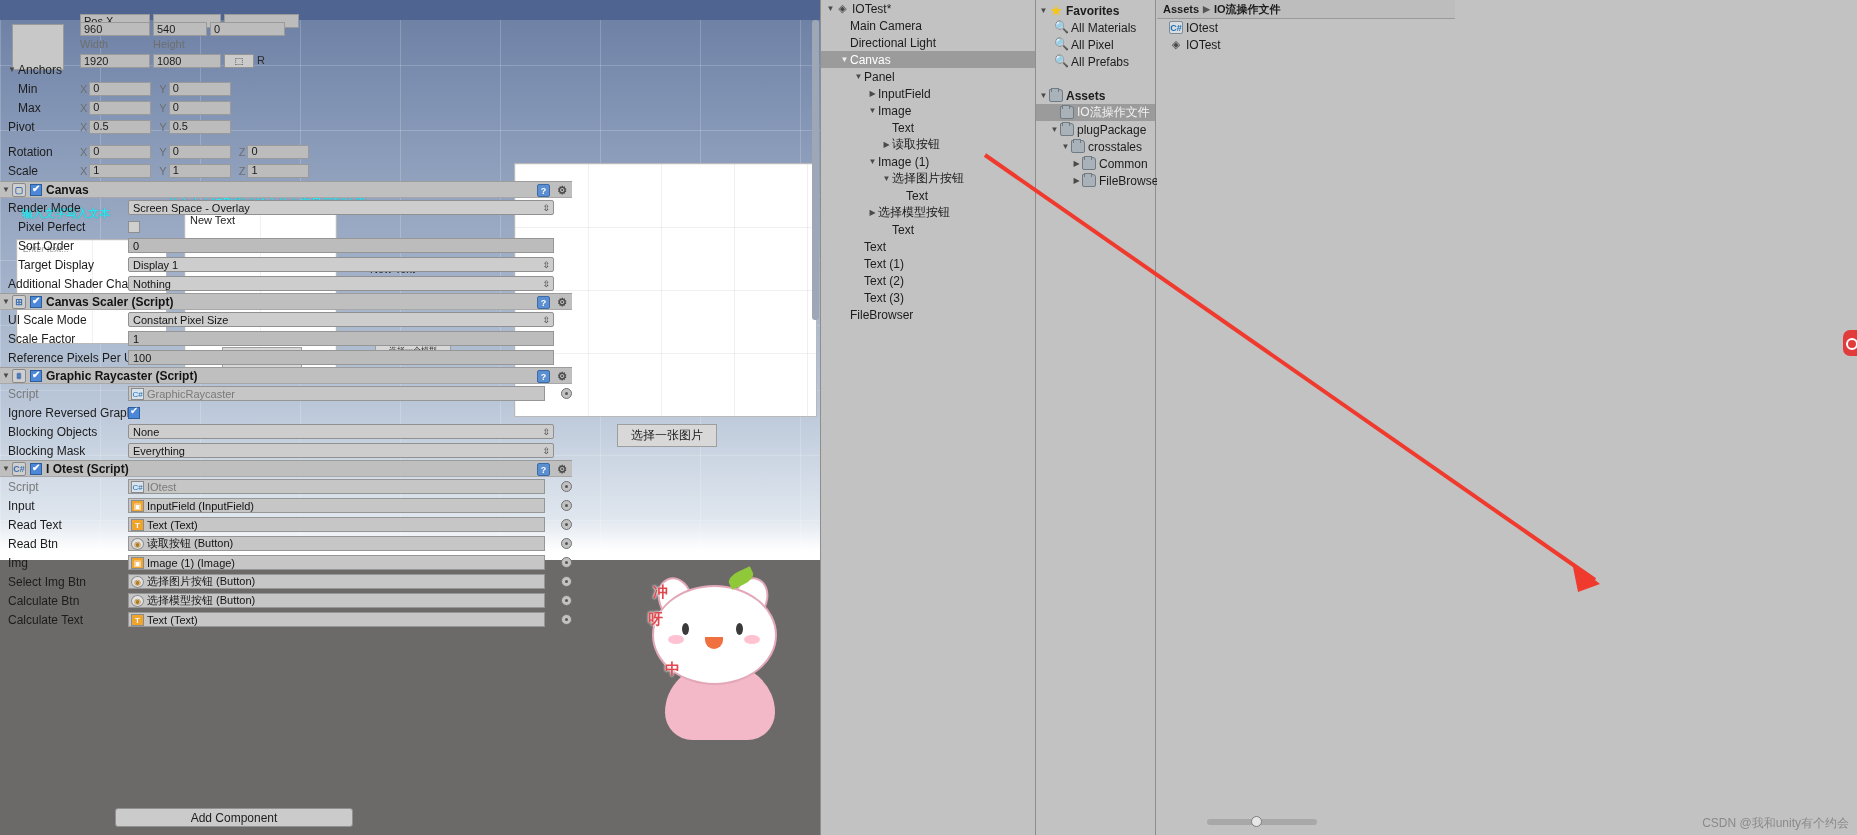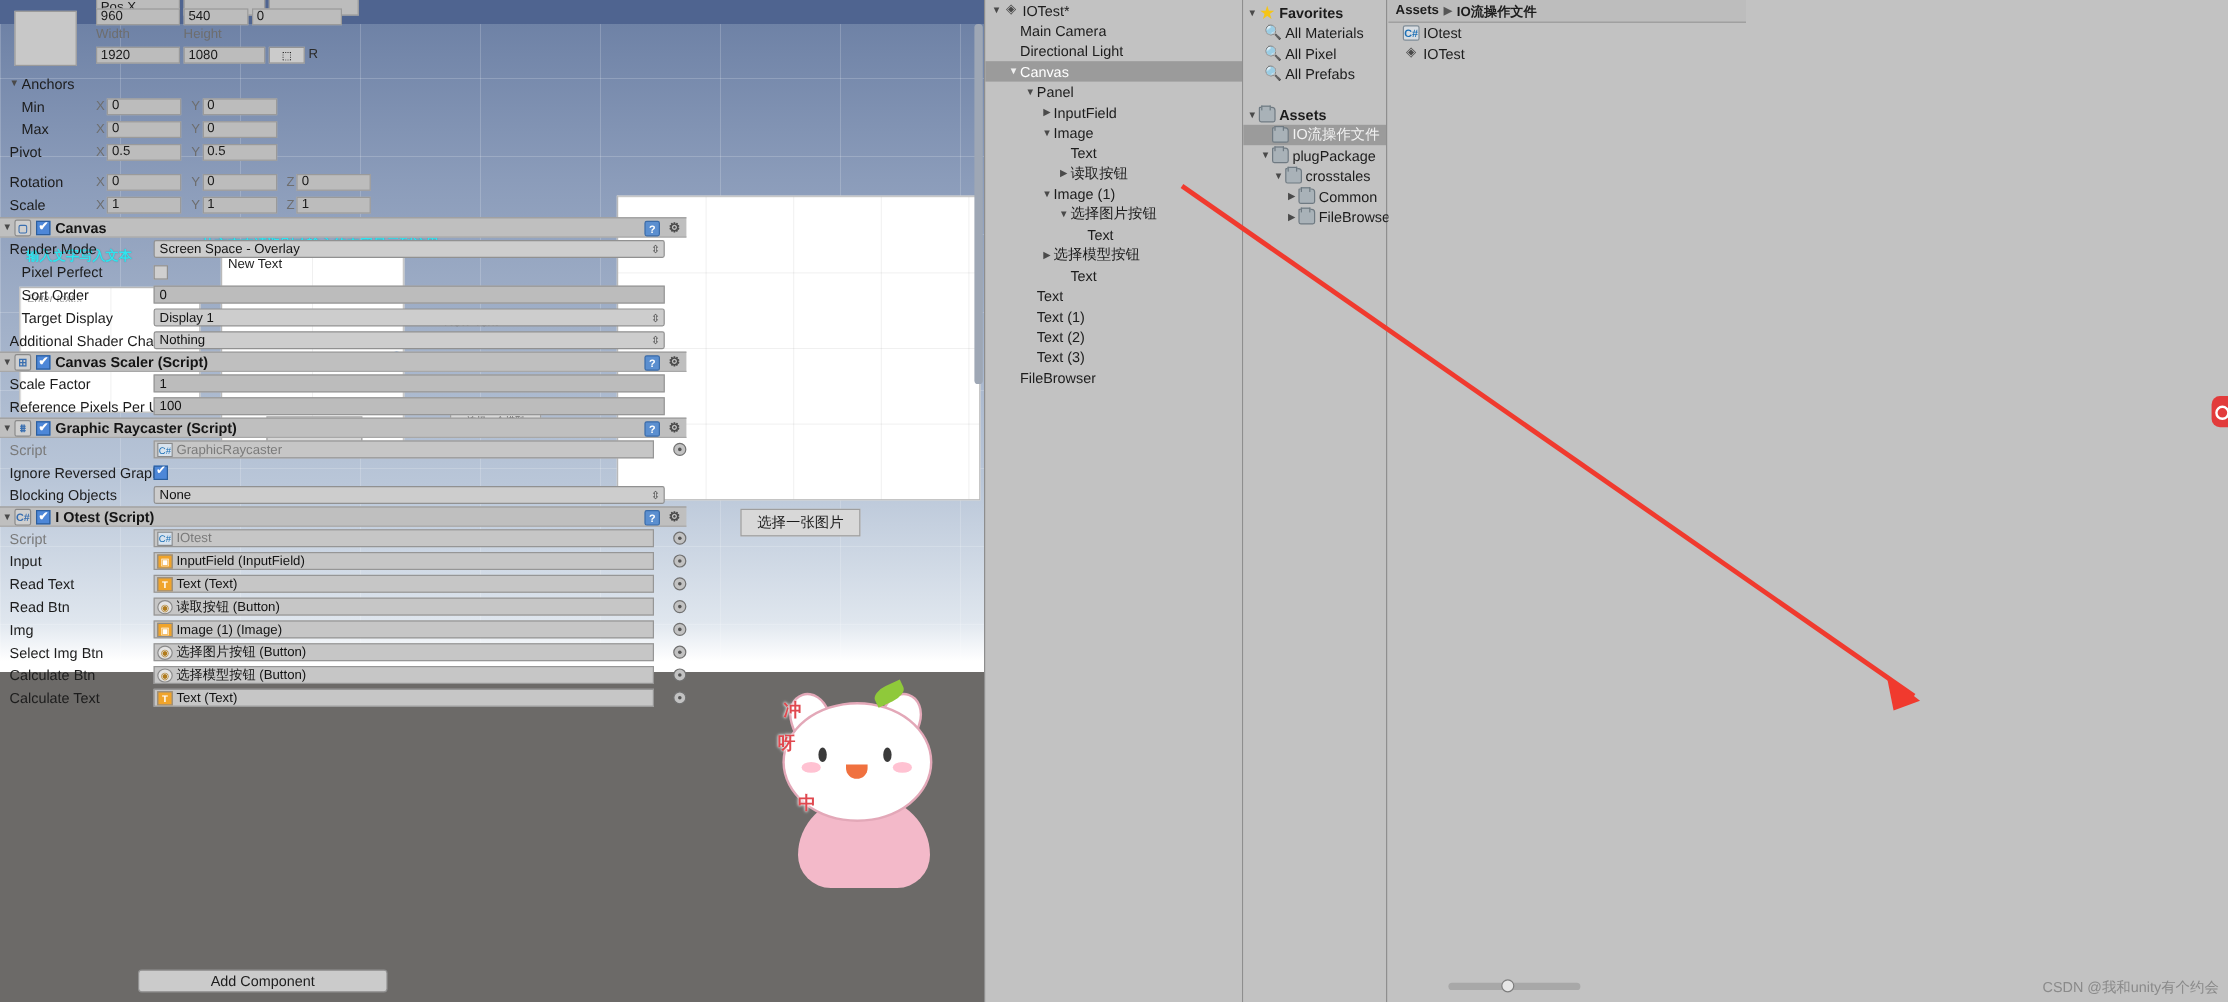--- a/index.html
+++ b/index.html
@@ -157,21 +157,21 @@
     position:absolute; left:50px; bottom:10px; width:110px; height:6px;
     background:#a8a8a8; border-radius:3px;
   }
   .slider-knob {
     position:absolute; left:44px; top:-3px; width:11px; height:11px;
     border-radius:50%; background:#e6e6e6; border:1px solid #7d7d7d;
   }
 
   
   #inspector { left:1285px; top:0; width:572px; height:835px; background:#c2c2c2; border-left:1px solid #8e8e8e;}
-  .insp-top { position:absolute; left:0; top:1px; width:572px; height:60px;padding-left:48px; }
+  .insp-top { position:absolute; left:0; top:16px; width:572px; height:60px;padding-left:48px; }
   .rt-preview {
     position:absolute; left:12px; top:8px; width:52px; height:46px;
     background:#c8c8c8; border:1px solid #9a9a9a;
   }
   .num-field {
     background:#bcbcbc; border:1px solid #9a9a9a; height:14px;
     font-size:11px; color:#1b1b1b; padding-left:3px; line-height:13px;
     display:flex; align-items:center; overflow:hidden;
   }
   .lbl-muted { color:#6e6e6e; font-size:11px; }
@@ -249,21 +249,21 @@
     content:""; position:absolute; left:3px; top:3px; width:3px; height:3px;
     border-radius:50%; background:#555;
   }
   .chk-inline {
     width:12px; height:12px; background:#4d87d8; border:1px solid #2c5e9e; position:relative;
   }
   .chk-inline:after { content:"✔"; position:absolute; left:1px; top:-3px; font-size:10px; color:#fff; }
   .chk-inline.off { background:#cfcfcf; border:1px solid #8f8f8f; }
   .chk-inline.off:after { content:""; }
   .add-comp {
-    position:absolute; left:115px; bottom:8px; width:208px; height:19px;
+    position:absolute; left:115px; bottom:8px; width:238px; height:19px;
     background:#cbcbcb; border:1px solid #919191; border-radius:3px;
     display:flex; align-items:center; justify-content:center;
     font-size:12px; color:#1d1d1d;
   }
 
   
   #arrow-svg { position:absolute; left:0; top:0; width:1857px; height:835px; pointer-events:none; }
 
   .watermark {
     position:absolute; right:8px; bottom:3px;
@@ -599,20 +599,24 @@
         </div>
         <div class="comp-header">
           <span class="tri">▼</span>
           <span class="comp-icon">⊞</span>
           <span class="chk"></span>
           <span>Canvas Scaler (Script)</span>
           <span class="help-ic">?</span>
           <span class="gear-ic">⚙</span>
         </div>
         <div class="field-row">
+          <span class="fname">UI Scale Mode</span>
+          <span class="dropdown">Constant Pixel Size</span>
+        </div>
+        <div class="field-row">
           <span class="fname">Scale Factor</span>
           <span class="textbox">1</span>
         </div>
         <div class="field-row">
           <span class="fname">Reference Pixels Per Unit</span>
           <span class="textbox">100</span>
         </div>
         <div class="comp-header">
           <span class="tri">▼</span>
           <span class="comp-icon">⩩</span>
@@ -630,20 +634,24 @@
           <span class="dot-pick" style="position: relative; right: auto;"></span>
         </div>
         <div class="field-row">
           <span class="fname">Ignore Reversed Graphics</span>
           <span class="chk-inline"></span>
         </div>
         <div class="field-row">
           <span class="fname">Blocking Objects</span>
           <span class="dropdown">None</span>
         </div>
+        <div class="field-row">
+          <span class="fname">Blocking Mask</span>
+          <span class="dropdown">Everything</span>
+        </div>
         <div class="comp-header">
           <span class="tri">▼</span>
           <span class="comp-icon">C#</span>
           <span class="chk"></span>
           <span>I Otest (Script)</span>
           <span class="help-ic">?</span>
           <span class="gear-ic">⚙</span>
         </div>
         <div class="field-row">
           <span class="fname muted">Script</span>

